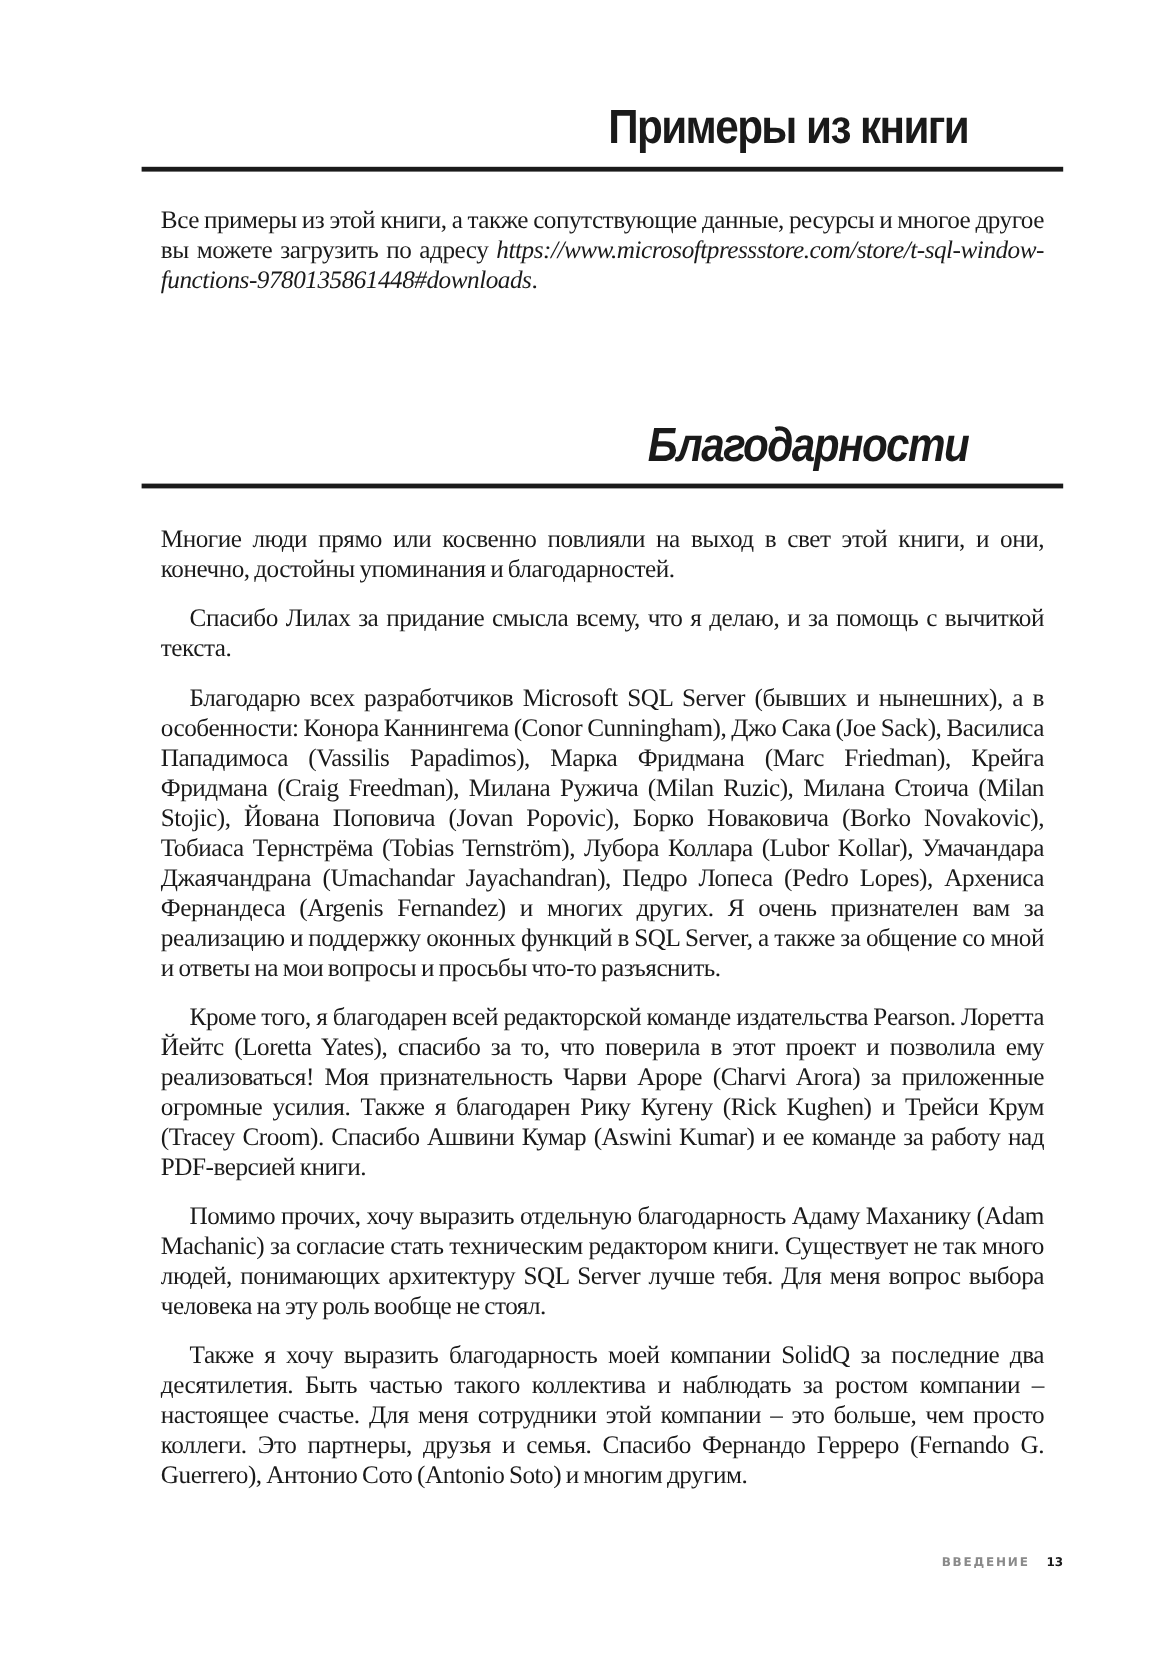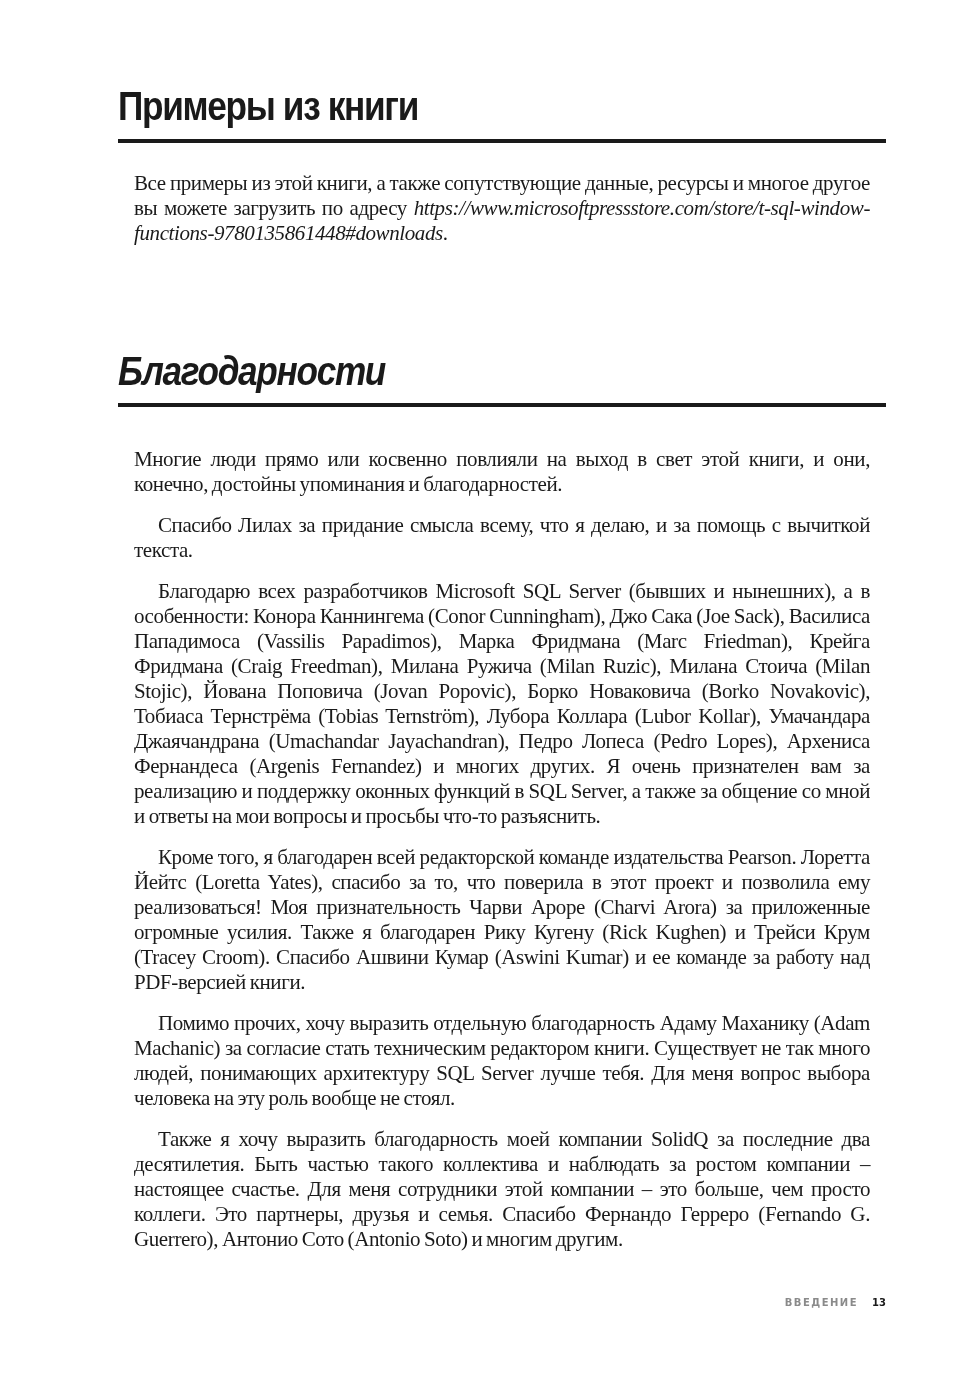--- a/index.html
+++ b/index.html
@@ -9,21 +9,21 @@
     font-family: "Liberation Sans", sans-serif;
     font-weight: bold;
     font-size: 40px;
     letter-spacing: -1.5px;
     transform: scaleX(0.88);
     transform-origin: left center;
     margin: 0;
     line-height: 48px;
     color: #1a1a1a;
   }
-  .h1-wrap { position: absolute; left: 0; width: 768px; }
+  .h1-wrap { position: absolute; left: 13px; width: 768px; text-align: right; }
   .rule { position: absolute; left: 0; width: 768px; height: 4px; background: #1a1a1a; }
   .body-block { position: absolute; left: 0; width: 768px; }
   p {
     font-family: "Liberation Serif", serif;
     font-size: 21px;
     line-height: 25px;
     margin: 16px;
     text-align: justify;
     letter-spacing: -0.4px;
     word-spacing: -1px;
@@ -47,21 +47,21 @@
 
   <div class="body-block" style="top:155px;">
     <p class="first"><span>Все примеры из этой книги, а также сопутствующие данные, ресурсы и многое другое вы можете загрузить по адресу </span><span class="it">https://www.microsoftpressstore.com/store/t-sql-window-functions-9780135861448#downloads</span><span>.</span></p>
   </div>
 
   <div class="h1-wrap" style="top:347px;font-style:italic;">
     <h1>Благодарности</h1>
   </div>
   <div class="rule" style="top:403px;"></div>
 
-  <div class="body-block" style="top:431px;">
+  <div class="body-block" style="top:421px;">
     <p class="first">Многие люди прямо или косвенно повлияли на выход в свет этой книги, и они, конечно, достойны упоминания и благодарностей.</p>
     <p class="ind">Спасибо Лилах за придание смысла всему, что я делаю, и за помощь с вычиткой текста.</p>
     <p class="ind">Благодарю всех разработчиков Microsoft SQL Server (бывших и нынешних), а в особенности: Конора Каннингема (Conor Cunningham), Джо Сака (Joe Sack), Василиса Пападимоса (Vassilis Papadimos), Марка Фридмана (Marc Friedman), Крейга Фридмана (Craig Freedman), Милана Ружича (Milan Ruzic), Милана Стоича (Milan Stojic), Йована Поповича (Jovan Popovic), Борко Новаковича (Borko Novakovic), Тобиаса Тернстрёма (Tobias Ternström), Лубора Коллара (Lubor Kollar), Умачандара Джаячандрана (Umachandar Jayachandran), Педро Лопеса (Pedro Lopes), Архениса Фернандеса (Argenis Fernandez) и многих других. Я очень признателен вам за реализацию и поддержку оконных функций в SQL Server, а также за общение со мной и ответы на мои вопросы и просьбы что-то разъяснить.</p>
     <p class="ind">Кроме того, я благодарен всей редакторской команде издательства Pearson. Лоретта Йейтс (Loretta Yates), спасибо за то, что поверила в этот проект и позволила ему реализоваться! Моя признательность Чарви Ароре (Charvi Arora) за приложенные огромные усилия. Также я благодарен Рику Кугену (Rick Kughen) и Трейси Крум (Tracey Croom). Спасибо Ашвини Кумар (Aswini Kumar) и ее команде за работу над PDF-версией книги.</p>
     <p class="ind">Помимо прочих, хочу выразить отдельную благодарность Адаму Маханику (Adam Machanic) за согласие стать техническим редактором книги. Существует не так много людей, понимающих архитектуру SQL Server лучше тебя. Для меня вопрос выбора человека на эту роль вообще не стоял.</p>
     <p class="ind">Также я хочу выразить благодарность моей компании SolidQ за последние два десятилетия. Быть частью такого коллектива и наблюдать за ростом компании – настоящее счастье. Для меня сотрудники этой компании – это больше, чем просто коллеги. Это партнеры, друзья и семья. Спасибо Фернандо Герреро (Fernando G. Guerrero), Антонио Сото (Antonio Soto) и многим другим.</p>
   </div>
 </div>
 
 <div class="footer">

